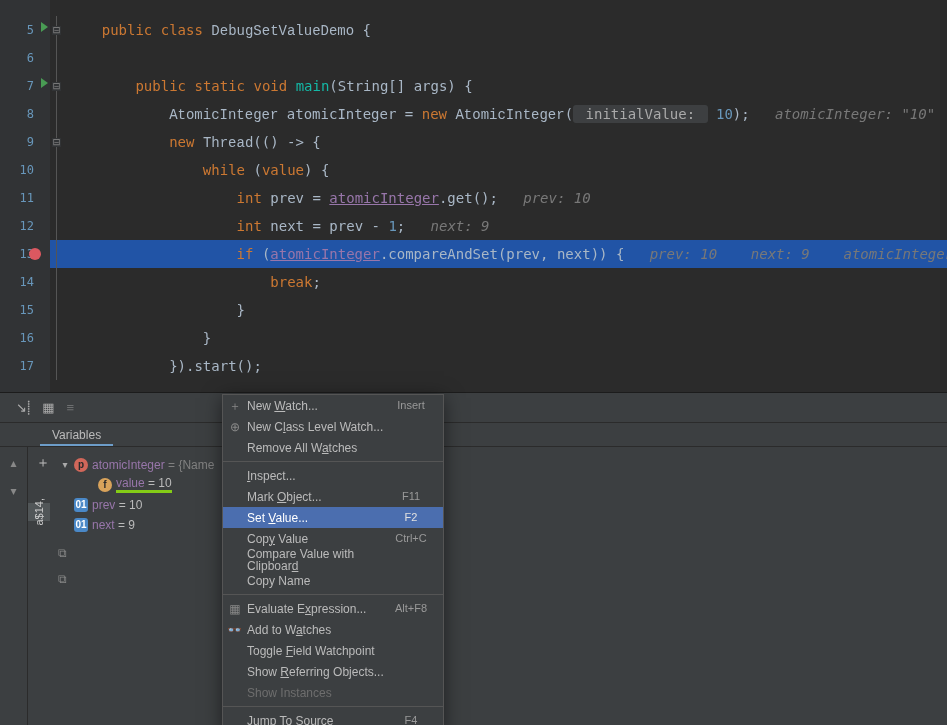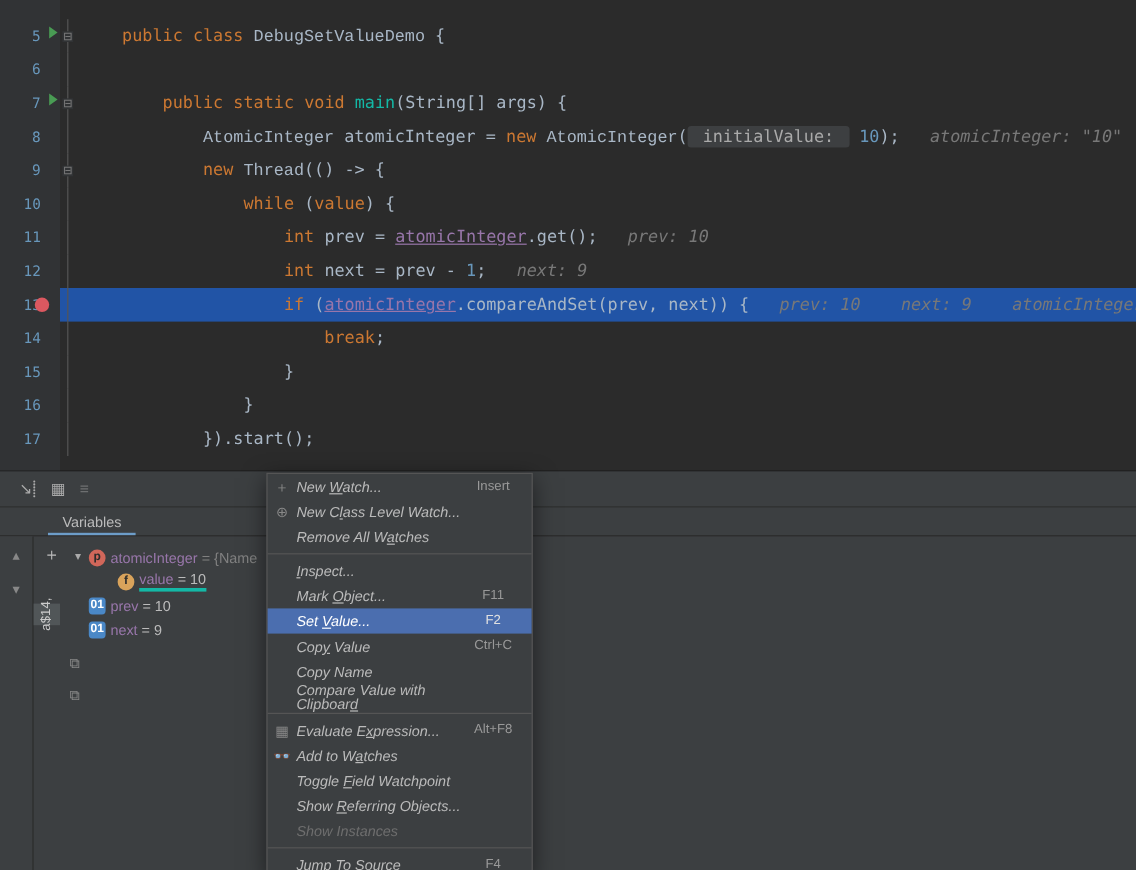--- a/index.html
+++ b/index.html
@@ -149,21 +149,21 @@
     text-align: center; color: #2b2b2b;
     flex: 0 0 14px;
   }
   .kind.p  { background: #d1675a; }
   .kind.f  { background: #d9a35b; }
   .kind.v  { background: #4a88c7; color: #fff; border-radius: 3px; text-align: center; }
   .var-name { color: #9876aa; }
   .var-val  { color: #bbbbbb; }
   .var-dim  { color: #808080; }
   .underline-red {
-    border-bottom: 3px solid #14b8a6;
+    border-bottom: 3px solid #84cc16;
     padding-bottom: 1px;
   }
   .frames {
     position: absolute;
     left: 0; top: 56px;
     width: 22px;
     background: #515658;
     writing-mode: sideways-lr;
     text-align: center;
     font-size: 11px;
@@ -193,21 +193,21 @@
     font-size: 12px;
     color: #bbbbbb;
     z-index: 10;
   }
   .menu-row {
     display: flex;
     align-items: center;
     height: 21px;
   }
   .menu-ico { width: 24px; text-align: center; color: #888; font-size: 12px; }
-  .menu-label { flex: 1; text-align: left; font-style: italic; }
+  .menu-label { flex: 1; text-align: left; }
   .menu-short { width: 54px; text-align: center; padding-right: 10px; color: #999999; font-size: 11px; }
   .menu .sep { height: 1px; background: #555555; margin: 3px 0; }
   .menu-row.sel { background: #4b6eaf; color: #ffffff; }
   .menu-row.sel .menu-short, .menu-row.sel .menu-ico { color: #e0e0e0; }
   .menu-row.sel .mn { text-decoration: underline; }
   .menu-row.dis { color: #6e6e6e; }
   .mn { text-decoration: underline; }
 </style>
 </head>
 <body>
@@ -322,26 +322,26 @@
       <span class="menu-label">Set <span class="mn">V</span>alue...</span>
       <span class="menu-short">F2</span>
     </div>
     <div class="menu-row">
       <span class="menu-ico"></span>
       <span class="menu-label">Cop<span class="mn">y</span> Value</span>
       <span class="menu-short">Ctrl+C</span>
     </div>
     <div class="menu-row">
       <span class="menu-ico"></span>
+      <span class="menu-label">Compare Value with Clipboar<span class="mn">d</span></span>
+      <span class="menu-short"></span>
+    </div>
+    <div class="menu-row">
+      <span class="menu-ico"></span>
       <span class="menu-label">Copy Name</span>
-      <span class="menu-short"></span>
-    </div>
-    <div class="menu-row">
-      <span class="menu-ico"></span>
-      <span class="menu-label">Compare Value with Clipboar<span class="mn">d</span></span>
       <span class="menu-short"></span>
     </div>
     <div class="sep"></div>
     <div class="menu-row">
       <span class="menu-ico">▦</span>
       <span class="menu-label">Evaluate E<span class="mn">x</span>pression...</span>
       <span class="menu-short">Alt+F8</span>
     </div>
     <div class="menu-row">
       <span class="menu-ico">👓</span>

